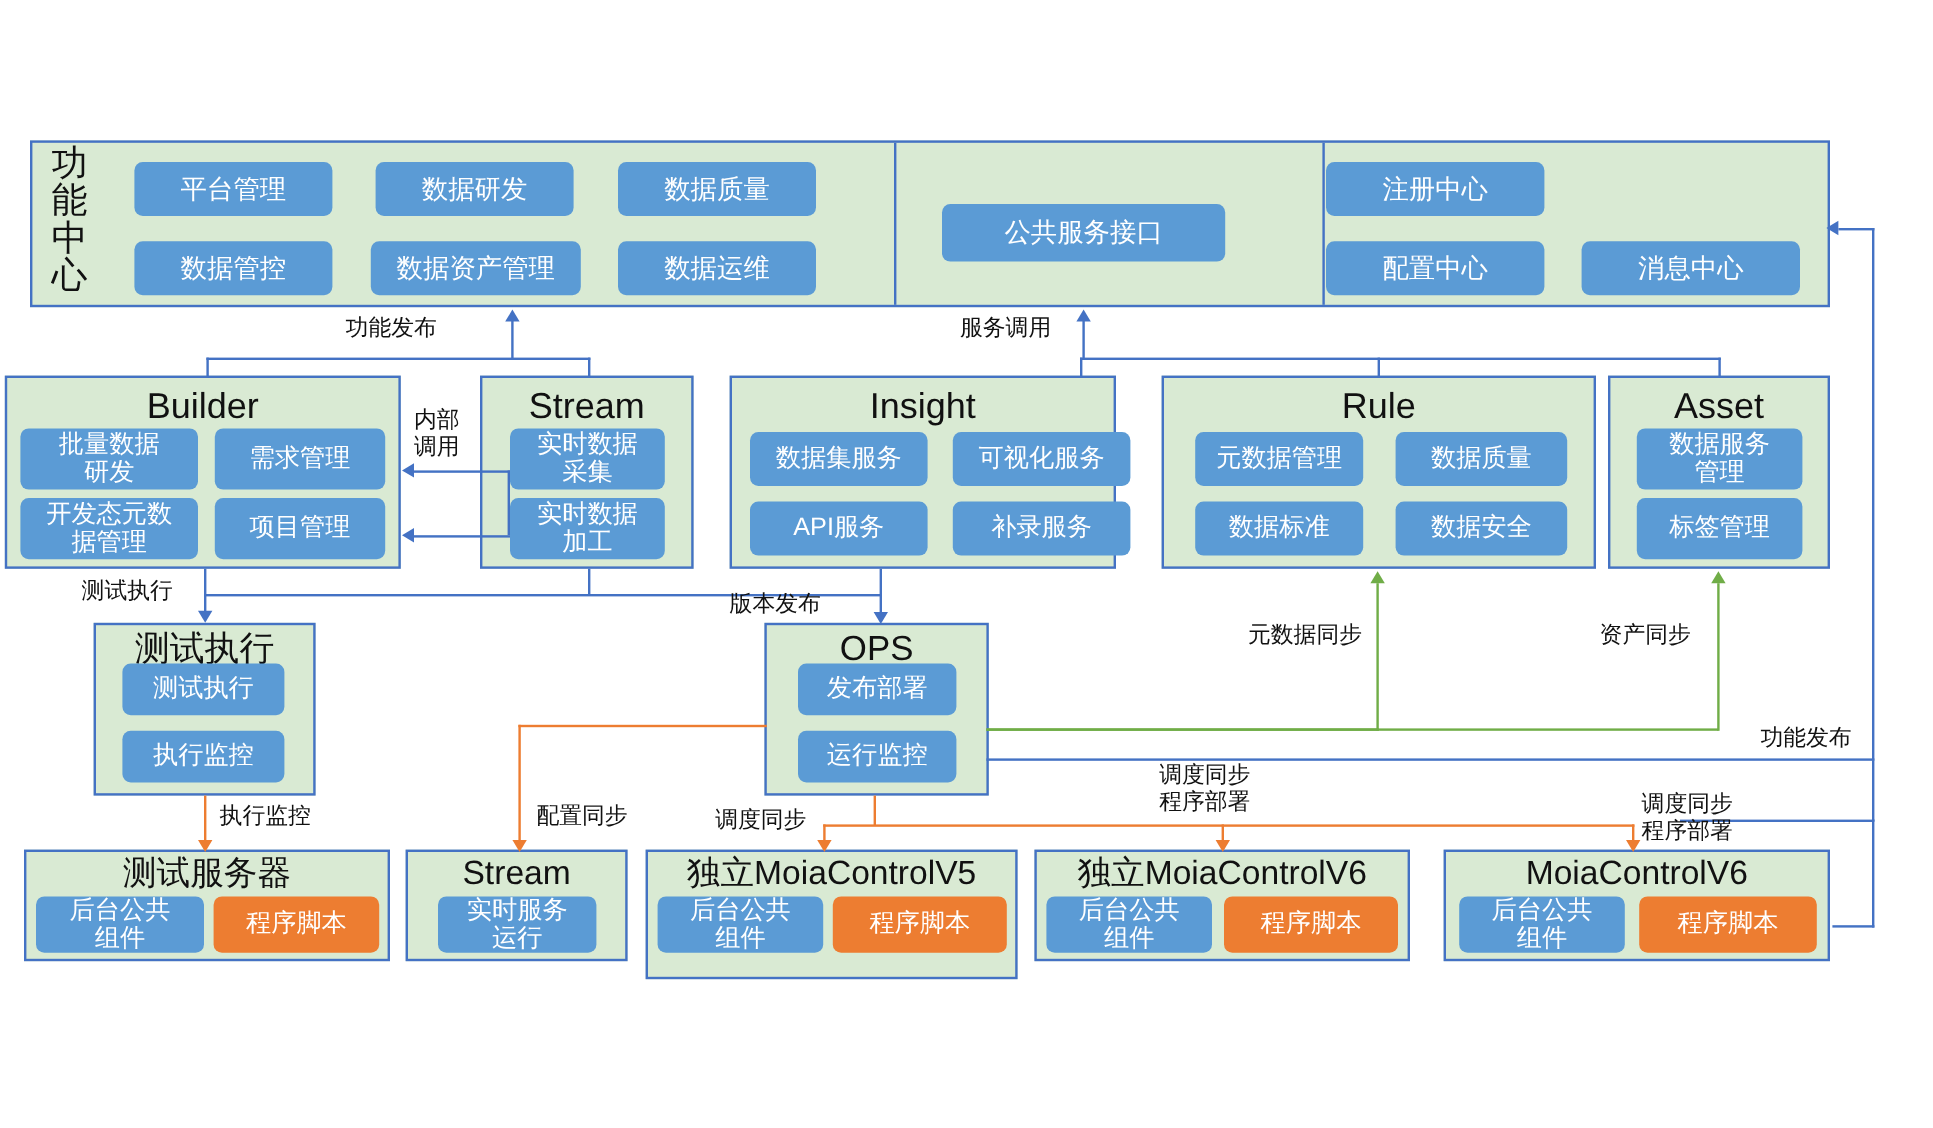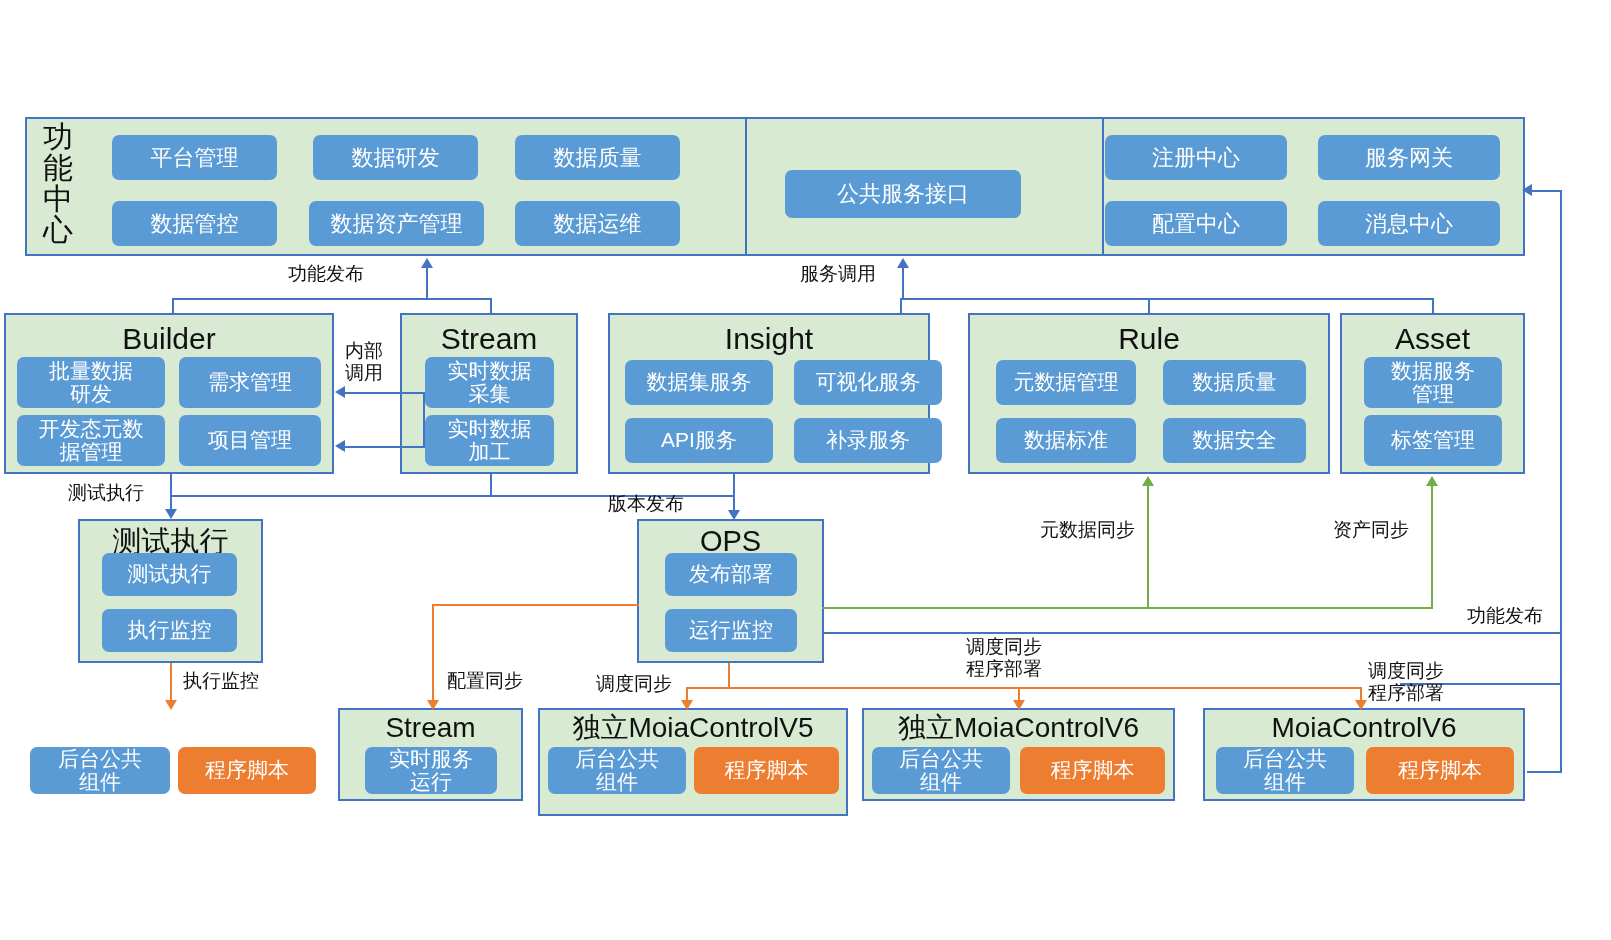--- a/index.html
+++ b/index.html
@@ -54,21 +54,20 @@
   <div class="chip fc-chip" style="left:112px;top:135px;">平台管理</div>
   <div class="chip fc-chip" style="left:313px;top:135px;">数据研发</div>
   <div class="chip fc-chip" style="left:515px;top:135px;">数据质量</div>
   <div class="chip fc-chip" style="left:112px;top:201px;">数据管控</div>
   <div class="chip fc-chip wide" style="left:309px;top:201px;">数据资产管理</div>
   <div class="chip fc-chip" style="left:515px;top:201px;">数据运维</div>
 
   <div class="chip" style="left:785px;top:170px;width:236px;height:48px;">公共服务接口</div>
 
   <div class="chip fc-chip" style="left:1105px;top:135px;width:182px;">注册中心</div>
-  <div class="chip fc-chip" style="left:1318px;top:135px;width:182px;">服务网关</div>
   <div class="chip fc-chip" style="left:1105px;top:201px;width:182px;">配置中心</div>
   <div class="chip fc-chip" style="left:1318px;top:201px;width:182px;">消息中心</div>
 
   <div class="panel" style="left:4px;top:313px;width:330px;height:161px;">
     <div class="panel-title mod-title">Builder</div>
   </div>
   <div class="chip sm" style="left: 17px; top: 357px; width: 148px; height: 51px; white-space: pre-line;">批量数据
 研发</div>
   <div class="chip sm" style="left:179px;top:357px;width:142px;height:51px;">需求管理</div>
   <div class="chip sm" style="left: 17px; top: 415px; width: 148px; height: 51px; white-space: pre-line;">开发态元数
@@ -111,20 +110,23 @@
   </div>
   <div class="chip sm" style="left:102px;top:553px;width:135px;height:43px;">测试执行</div>
   <div class="chip sm" style="left:102px;top:609px;width:135px;height:43px;">执行监控</div>
 
   <div class="panel" style="left:637px;top:519px;width:187px;height:144px;">
     <div class="panel-title" style="top:6px;">OPS</div>
   </div>
   <div class="chip sm" style="left:665px;top:553px;width:132px;height:43px;">发布部署</div>
   <div class="chip sm" style="left:665px;top:609px;width:132px;height:43px;">运行监控</div>
 
+  <div class="panel" style="left:20px;top:708px;width:305px;height:93px;">
+    <div class="panel-title" style="top:4px;font-size:28px;">测试服务器</div>
+  </div>
   <div class="chip sm" style="left: 30px; top: 747px; width: 140px; height: 47px; white-space: pre-line;">后台公共
 组件</div>
   <div class="chip sm orange" style="left:178px;top:747px;width:138px;height:47px;">程序脚本</div>
 
   <div class="panel" style="left:338px;top:708px;width:185px;height:93px;">
     <div class="panel-title" style="top:4px;font-size:28px;">Stream</div>
   </div>
   <div class="chip sm" style="left: 365px; top: 747px; width: 132px; height: 47px; white-space: pre-line;">实时服务
 运行</div>
 

